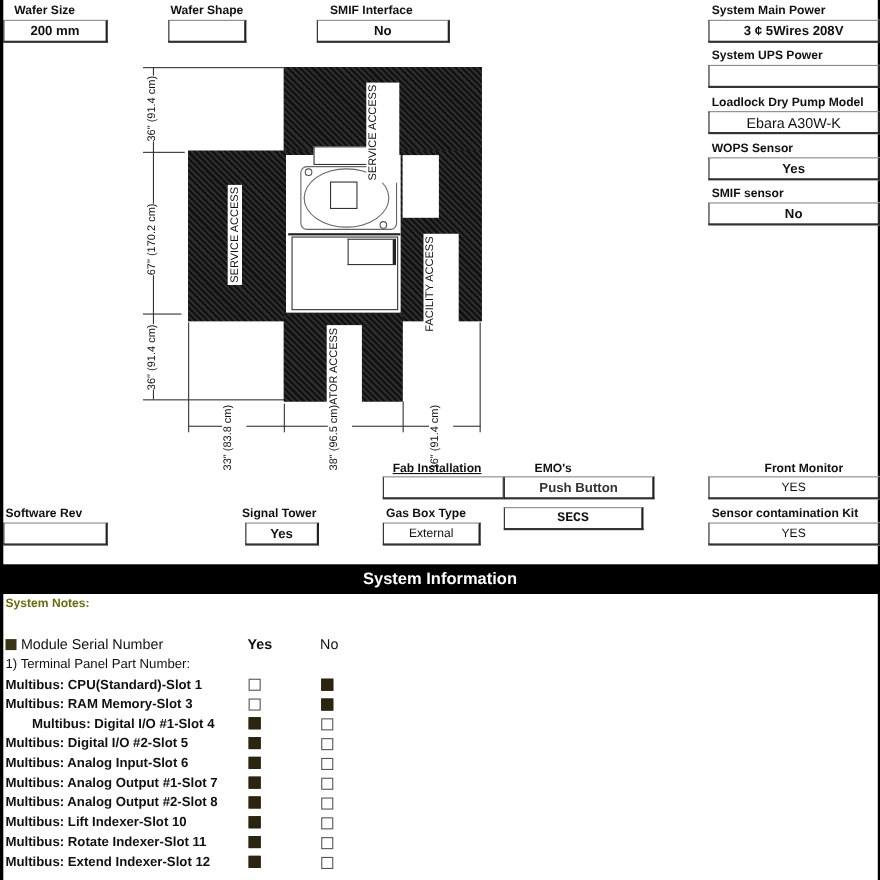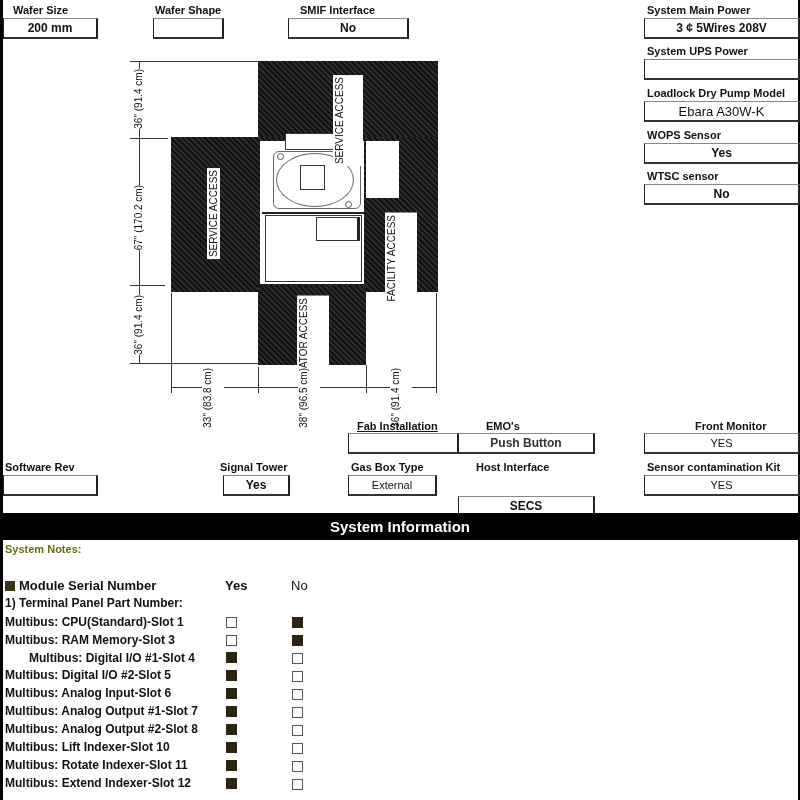--- a/index.html
+++ b/index.html
@@ -17,21 +17,21 @@
   .plan { position: absolute; left: 130px; top: 55px; width: 320px; height: 360px; }
   .dark { position: absolute; background: #222;
           background-image: repeating-linear-gradient(45deg, #111 0 2px, #2c2c2c 2px 4px); }
   .tag { position: absolute; background: #fff; font-size: 10px; line-height: 11px; color: #111; text-align: center; writing-mode: vertical-rl; transform: rotate(180deg); padding: 2px 1px; font-family: "Liberation Sans Narrow", "Liberation Sans", sans-serif; }
   .white-rect { position: absolute; background: #fff; border: 1px solid #333; }
   .dim-line { position: absolute; background: #333; }
   .dim-text { position: absolute; font-size: 10px; color: #111; writing-mode: vertical-rl; transform: rotate(180deg); white-space: nowrap; background: #fff; line-height: 11px; }
 
   .banner { position: absolute; left: 0; top: 513px; width: 800px; height: 27px; background: #000; color: #fff; font-size: 15px; font-weight: bold; text-align: center; line-height: 27px; }
   .notes { position: absolute; left: 5px; top: 543px; font-size: 11px; font-weight: bold; color: #6b6b10; }
-  .sec { position: absolute; font-size: 13px; font-weight: bold; color: #111; white-space: nowrap; }
+  .sec { position: absolute; font-size: 13px; font-weight: normal; color: #111; white-space: nowrap; }
   .col-head { position: absolute; font-size: 13px; color: #111; }
   .row { position: absolute; left: 5px; font-size: 12px; font-weight: bold; color: #111; white-space: nowrap; height: 18px; line-height: 18px; }
   .cb { position: absolute; width: 11px; height: 11px; border: 1px solid #555; background: #fff; }
   .cb.on { background: #2a2410; border-color: #2a2410; }
   .sq { display: inline-block; width: 10px; height: 10px; background: #3a3416; margin-right: 4px; vertical-align: -1px; }
 </style>
 </head>
 <body>
 
 <div class="frame-left"></div>
@@ -51,21 +51,21 @@
 
 <div class="lbl" style="left:647px;top:45px;">System UPS Power</div>
 <div class="box" style="left:644px;top:59px;width:156px;"></div>
 
 <div class="lbl" style="left:647px;top:87px;">Loadlock Dry Pump Model</div>
 <div class="box med" style="left:644px;top:101px;width:156px;font-weight:normal;font-size:13px;">Ebara A30W-K</div>
 
 <div class="lbl" style="left:647px;top:129px;">WOPS Sensor</div>
 <div class="box" style="left:644px;top:143px;width:156px;">Yes</div>
 
-<div class="lbl" style="left:647px;top:170px;">WTSC sensor</div>
+<div class="lbl" style="left:647px;top:170px;">SMIF sensor</div>
 <div class="box" style="left:644px;top:184px;width:156px;">No</div>
 
 <div class="plan">
 
   <div class="dark" style="left:128px;top:6px;width:180px;height:78px;"></div>
   <div class="dark" style="left:41px;top:82px;width:267px;height:155px;"></div>
   <div class="dark" style="left:128px;top:230px;width:108px;height:80px;"></div>
 
   <div class="white-rect" style="left:130px;top:86px;width:104px;height:143px;border:2px solid #fff;background:#fff;"></div>
   <div class="white-rect" style="left:155px;top:78px;width:57px;height:17px;"></div>
@@ -115,21 +115,21 @@
 <div class="lbl" style="left:5px;top:461px;">Software Rev</div>
 <div class="box" style="left:3px;top:475px;width:95px;"></div>
 
 <div class="lbl" style="left:220px;top:461px;">Signal Tower</div>
 <div class="box" style="left:223px;top:475px;width:67px;">Yes</div>
 
 <div class="lbl" style="left:351px;top:461px;">Gas Box Type</div>
 <div class="box light" style="left:348px;top:475px;width:89px;">External</div>
 
 <div class="lbl" style="left:476px;top:461px;">Host Interface</div>
-<div class="box" style="left:458px;top:496px;width:137px;">SECS</div>
+<div class="box" style="left:458px;top:461px;width:127px;font-family:Liberation Mono, monospace;">SECS</div>
 
 <div class="lbl" style="left:647px;top:461px;">Sensor contamination Kit</div>
 <div class="box light" style="left:644px;top:475px;width:156px;">YES</div>
 
 <div class="banner">System Information</div>
 <div class="notes">System Notes:</div>
 
 <div class="sec" style="left:5px;top:578px;"><span class="sq"></span><span>Module Serial Number</span></div>
 <div class="col-head" style="left:225px;top:578px;font-weight:bold;">Yes</div>
 <div class="col-head" style="left:291px;top:578px;">No</div>

